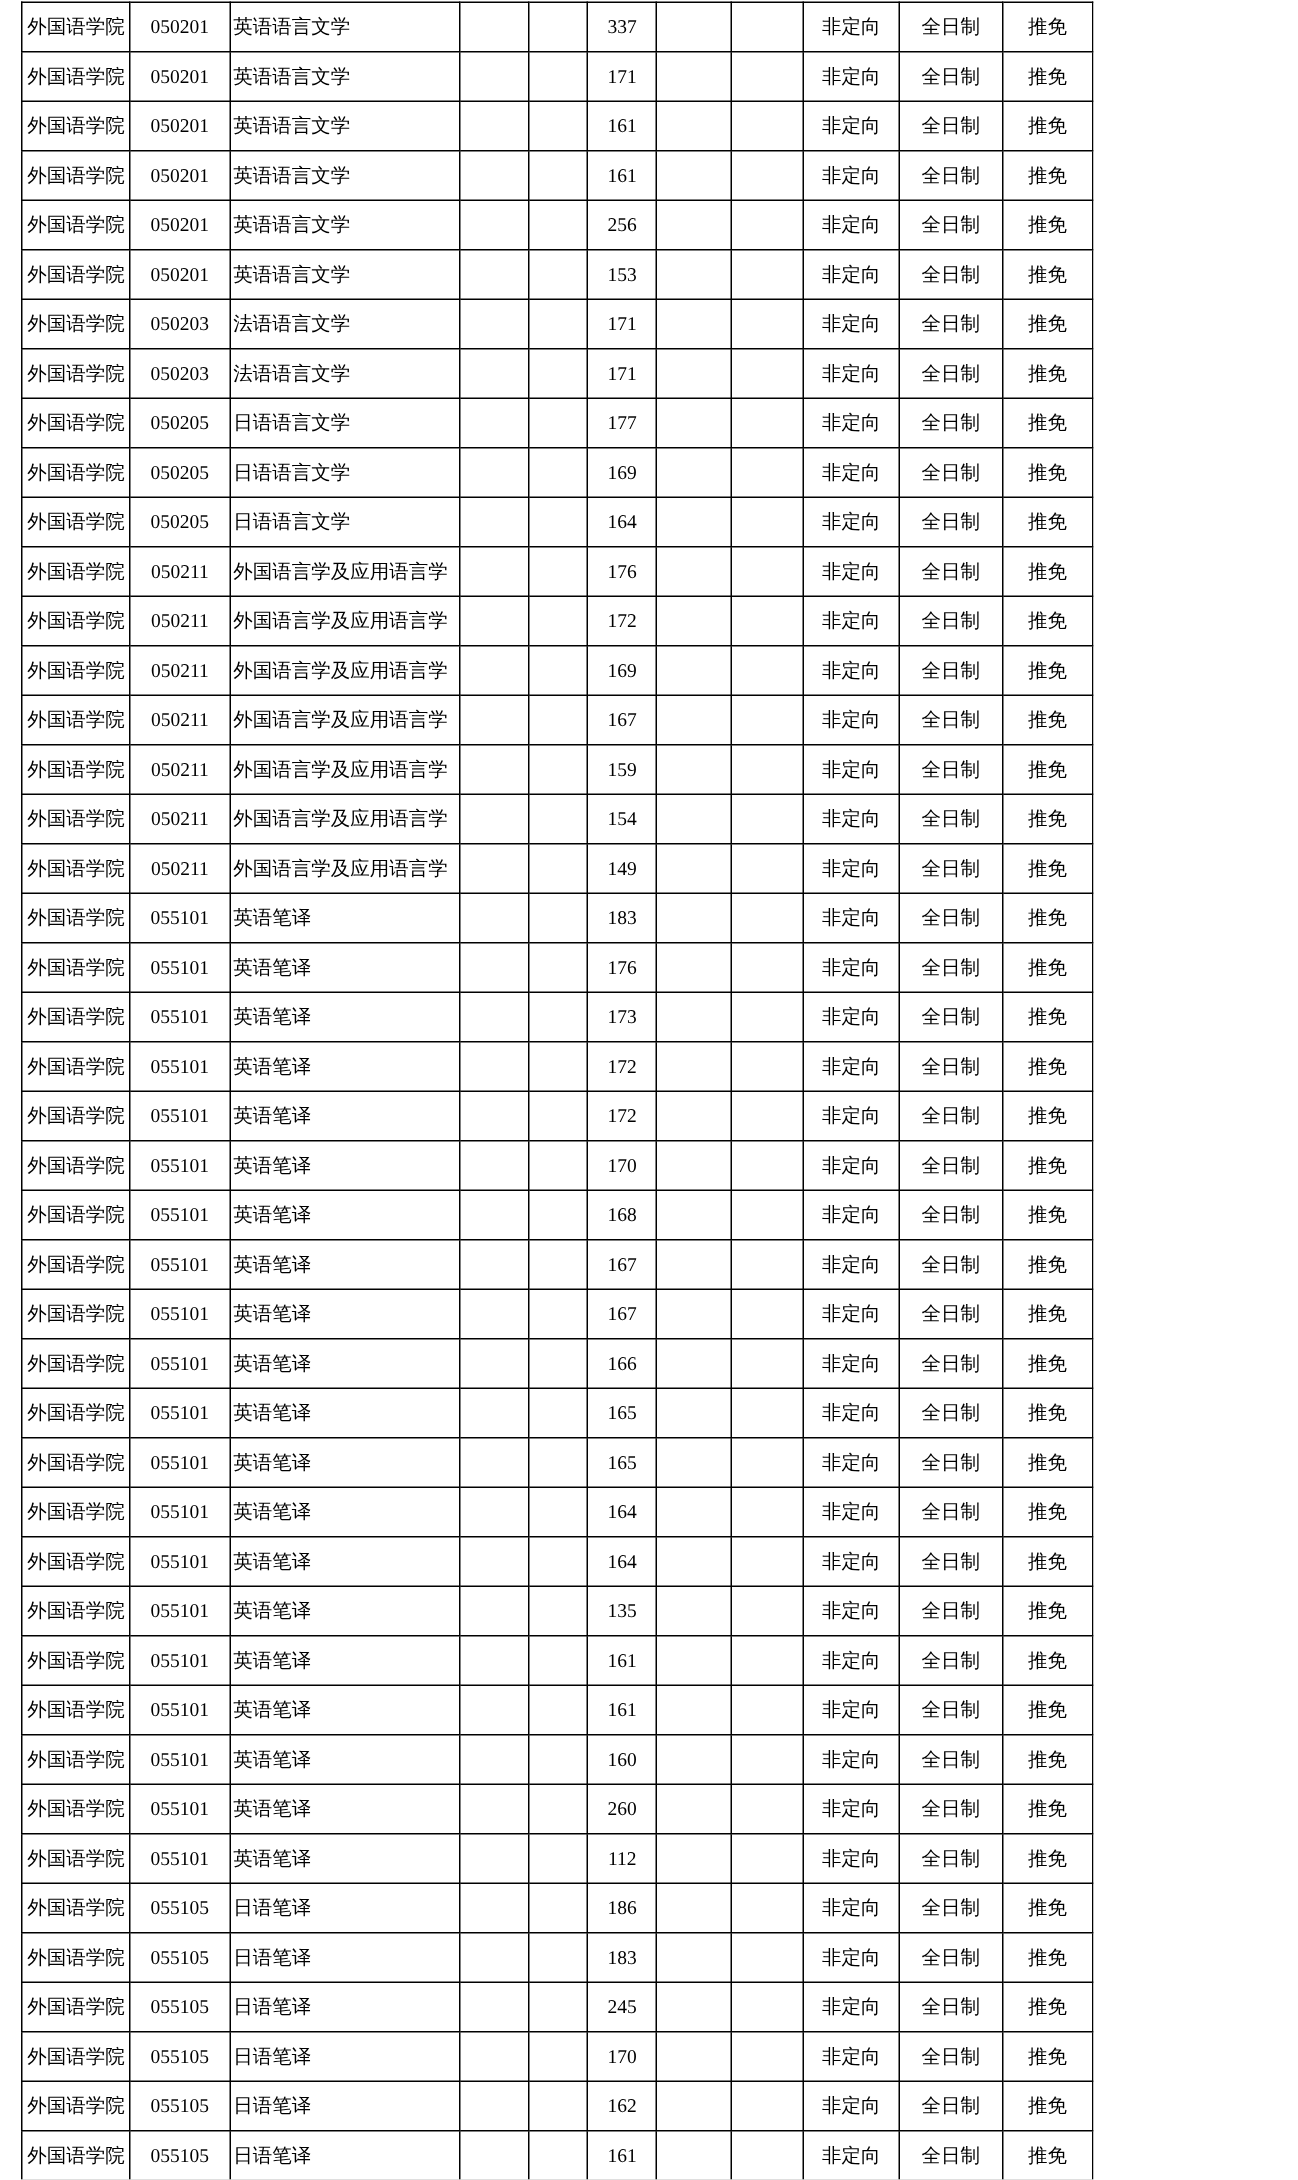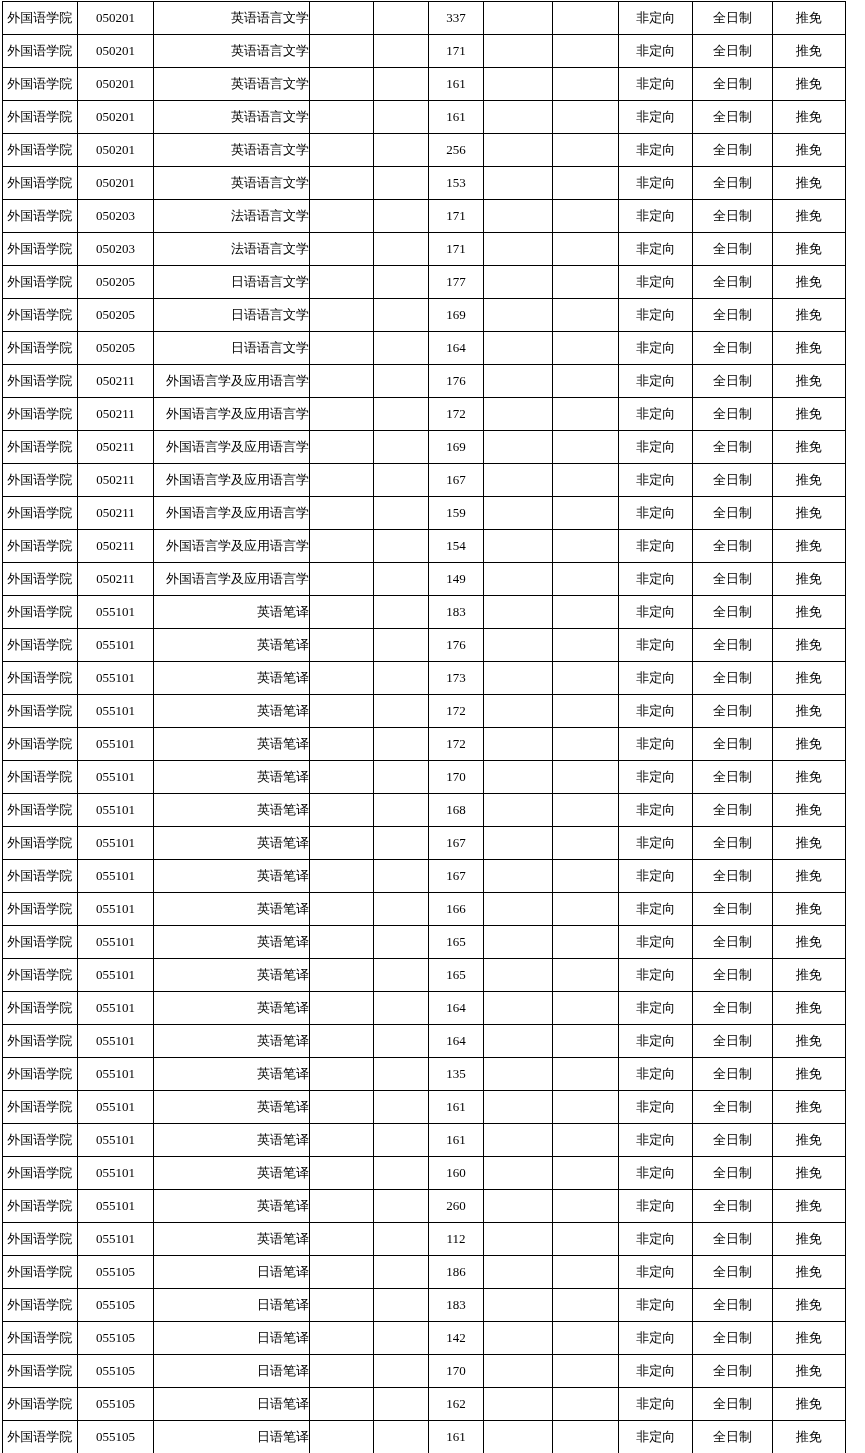--- a/index.html
+++ b/index.html
@@ -2,25 +2,26 @@
 <html><head>
 <meta charset="utf-8">
 <style>
   html, body {
     margin: 0;
     padding: 0;
     background: #ffffff;
   }
   .sheet {
     position: relative;
-    width: 846px;
+    width: 717px;
     height: 1453px;
     background: #ffffff;
     overflow: hidden;
     font-family: "Liberation Serif", serif;
+    margin-left: 12px;
   }
   table.grid {
     border-collapse: collapse;
     table-layout: fixed;
     position: absolute;
     top: 1px;
     left: 2px;
   }
   table.grid td {
     border: 1px solid #000000;
@@ -28,21 +29,21 @@
     padding: 0;
     font-size: 13px;
     line-height: 32px;
     color: #000000;
     text-align: center;
     white-space: nowrap;
     overflow: hidden;
     vertical-align: middle;
   }
   table.grid td.align-left {
-    text-align: right;
+    text-align: left;
     padding-left: 2px;
   }
 </style>
 </head>
 <body>
 
 <div class="sheet">
   <table class="grid">
     <colgroup>
       <col style="width:75px">
@@ -577,21 +578,21 @@
           <td>非定向</td>
           <td>全日制</td>
           <td>推免</td>
         </tr>
         <tr>
           <td>外国语学院</td>
           <td>055105</td>
           <td class="align-left">日语笔译</td>
           <td></td>
           <td></td>
-          <td>142</td>
+          <td>245</td>
           <td></td>
           <td></td>
           <td>非定向</td>
           <td>全日制</td>
           <td>推免</td>
         </tr>
         <tr>
           <td>外国语学院</td>
           <td>055105</td>
           <td class="align-left">日语笔译</td>

